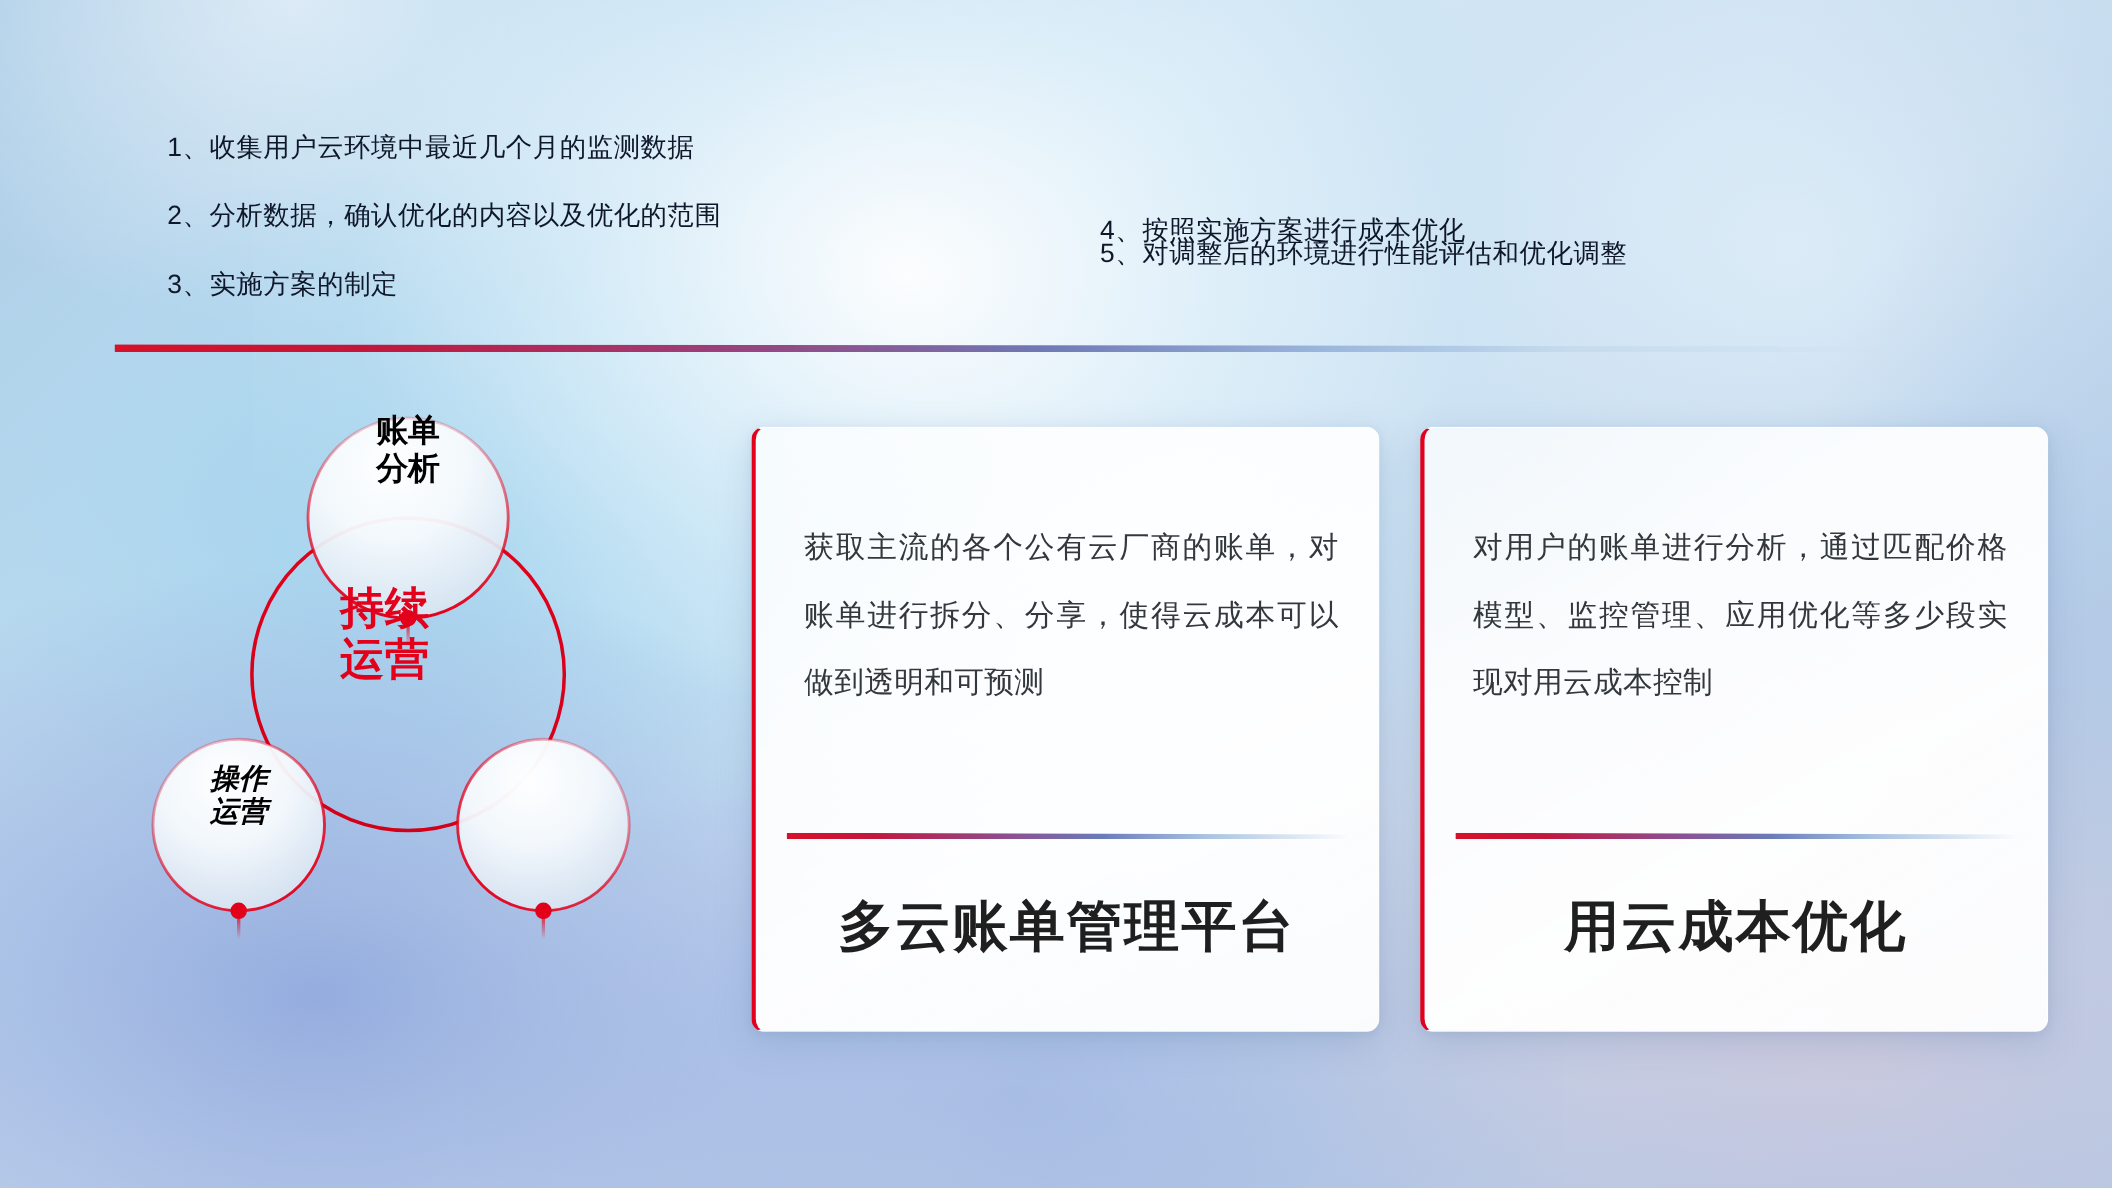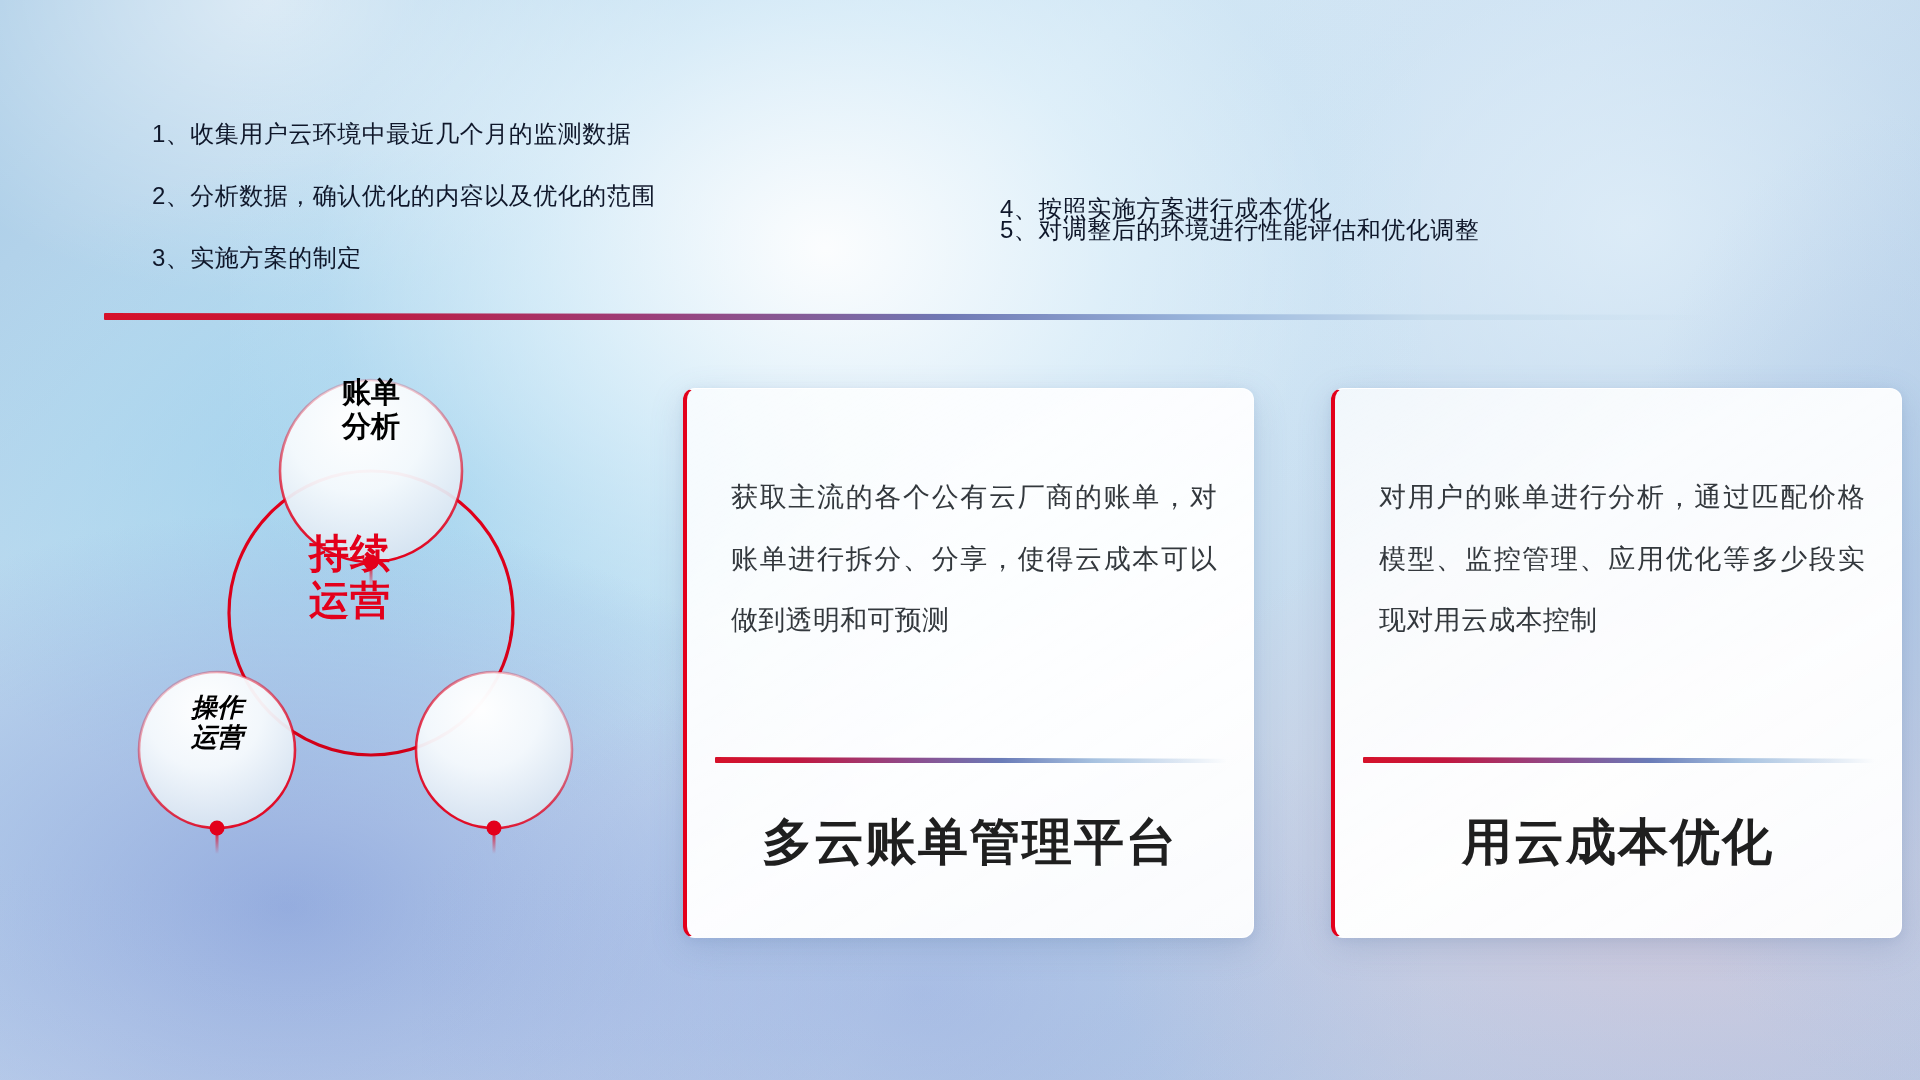--- a/index.html
+++ b/index.html
@@ -91,21 +91,21 @@
   .card{
     position:absolute;top:388px;width:566px;height:548px;
     border-radius:12px;
     border:1px solid rgba(255,255,255,.85);
     border-left:4px solid #e3001b;
     background:linear-gradient(150deg,rgba(255,255,255,.72) 0%,rgba(255,255,255,.90) 28%,rgba(255,255,255,.97) 62%,rgba(255,255,255,.93) 100%);
     box-shadow:0 10px 34px rgba(80,110,160,.20),0 2px 8px rgba(80,110,160,.10);
     overflow:hidden;
   }
   #card-1{left:683px;}
-  #card-2{left:1291px;margin-left:40px;}
+  #card-2{left:1291px;}
   .card-body{
     position:absolute;left:44px;right:36px;top:78px;
     font-size:27px;color:#33383d;line-height:2.28;
     letter-spacing:.3px;text-align:justify;
   }
   .card-rule{
     position:absolute;left:28px;right:26px;top:368px;height:6px;
     background:linear-gradient(90deg,#d6112a 0%,#c2173f 16%,#8f4b8c 38%,#6a7cb8 56%,#a7c2e0 74%,rgba(216,232,244,0) 100%);
     clip-path:polygon(0 0,100% 28%,100% 100%,0 100%);
     border-radius:1px;

